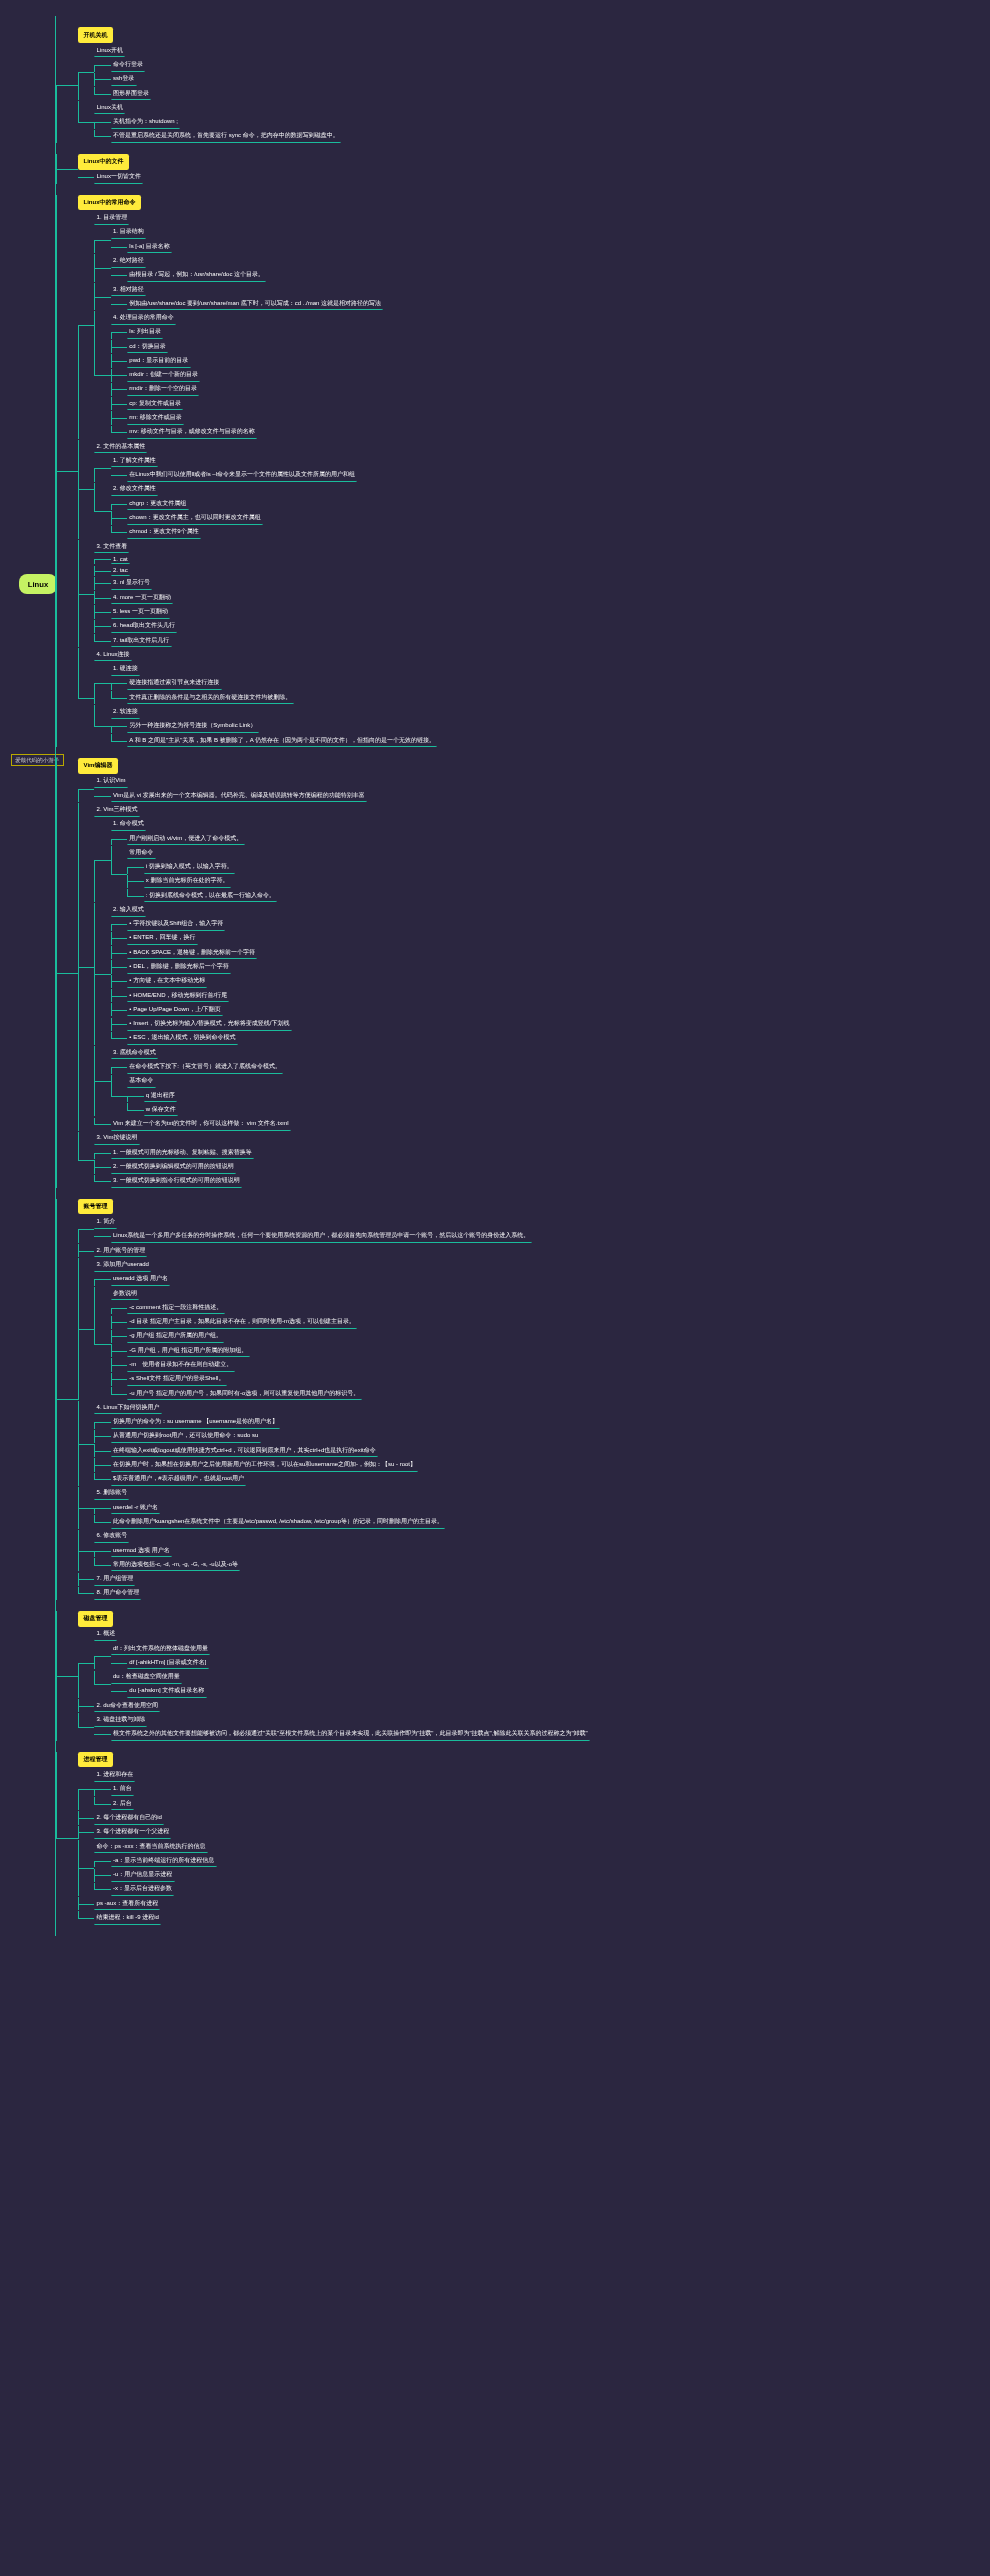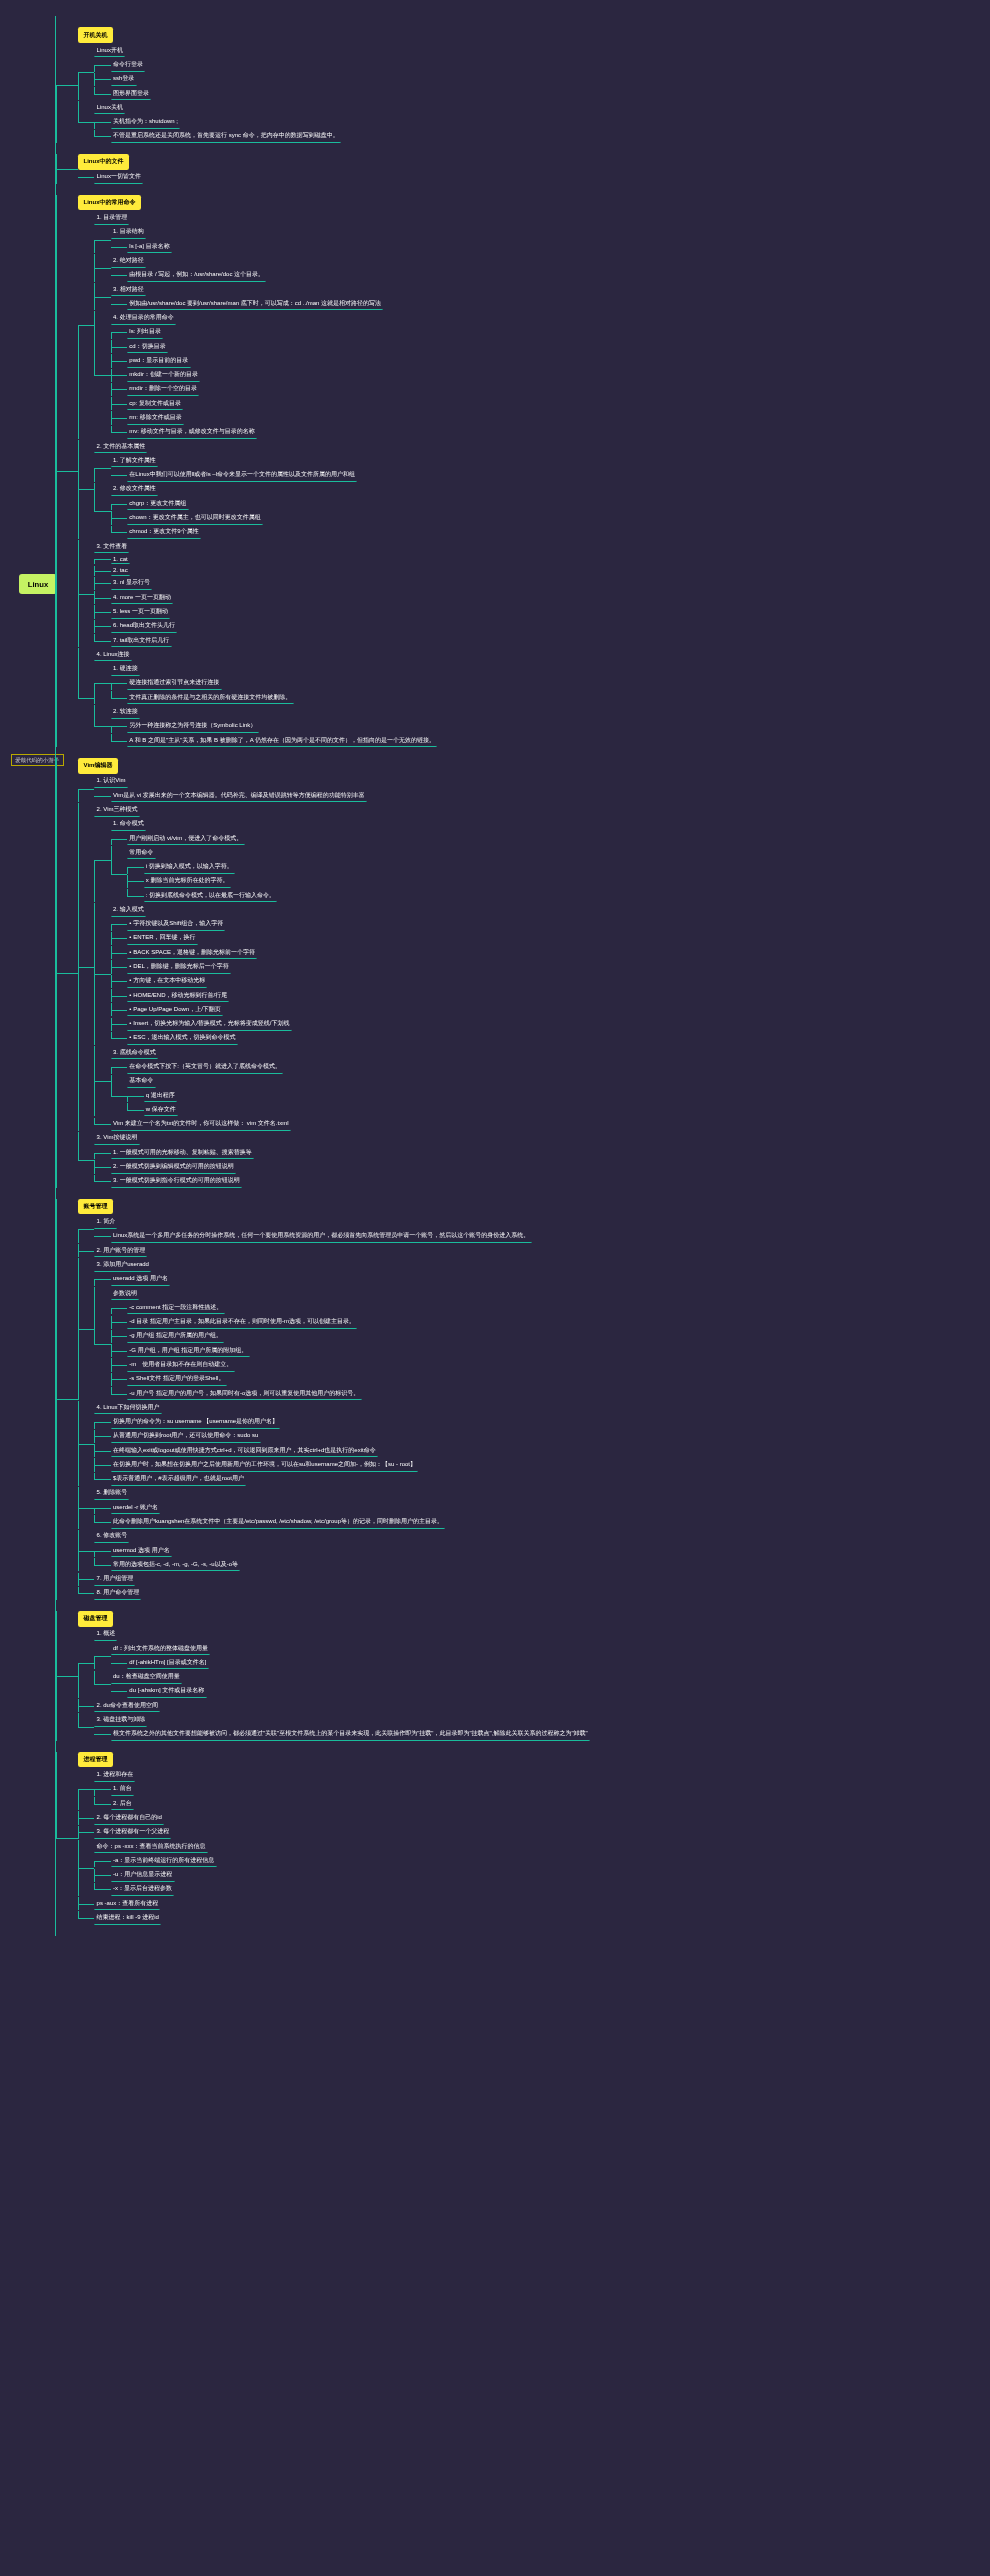--- a/index.html
+++ b/index.html
@@ -12,21 +12,21 @@
     min-height: 2576px;
     position: relative;
   }
   .root {
     position: absolute;
     left: 19px;
     top: 574px;
     background: #c5f263;
     color: #000;
     padding: 5.5px 8.7px;
-    border-radius: 3px;
+    border-radius: 8px;
     font-weight: bold;
     font-size: 7.7px;
   }
   .watermark {
     position: absolute;
     left: 11px;
     top: 754px;
     border: 0.5px solid #b8a800;
     color: #ccc;
     padding: 1.6px 3.3px;

